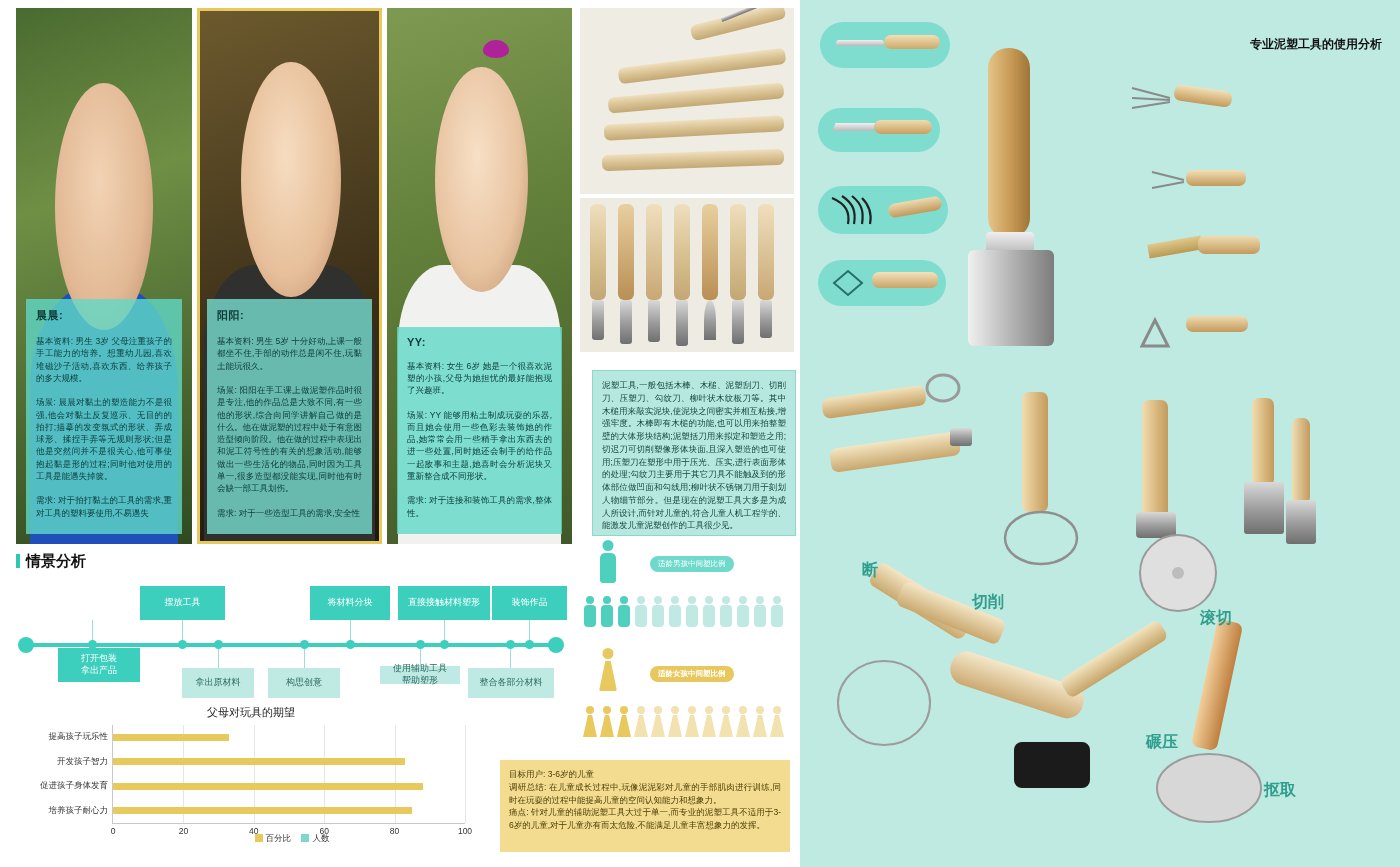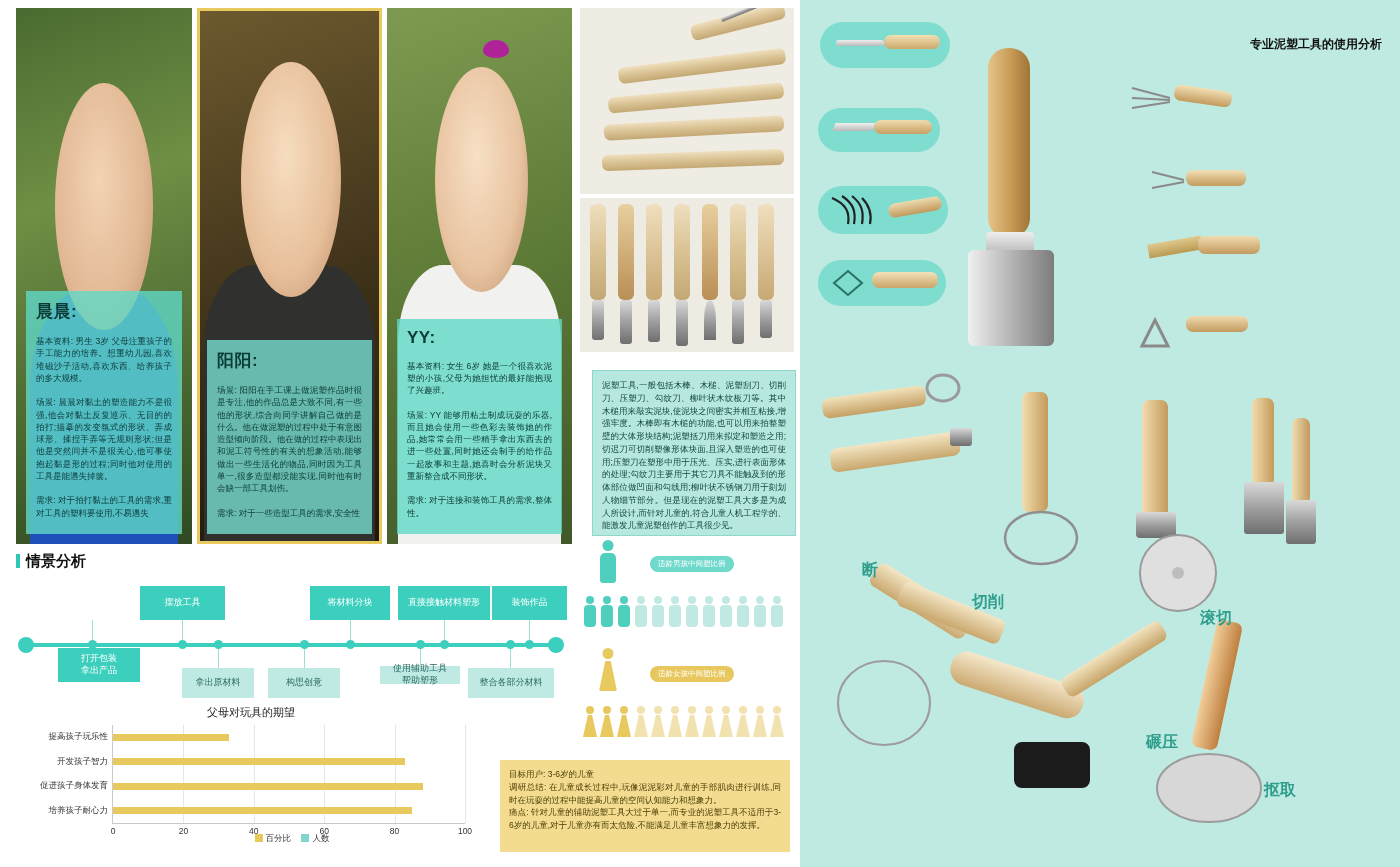--- a/index.html
+++ b/index.html
@@ -3,21 +3,21 @@
 <meta charset="utf-8">
 <style>
   html,body{margin:0;padding:0;}
   body{width:1400px;height:867px;background:#ffffff;font-family:"Liberation Sans",sans-serif;overflow:hidden;}
   #board{position:relative;width:1400px;height:867px;}
 
   
   .persona{position:absolute;overflow:hidden;}
   .persona .photo{position:absolute;left:0;top:0;right:0;bottom:0;}
   .persona .overlay{position:absolute;left:10px;right:10px;bottom:10px;background:rgba(96,216,199,.80);padding:9px 10px;box-sizing:border-box;color:#0c3c38;}
-  .persona h3{margin:0 0 5px 0;font-size:17px;font-weight:bold;letter-spacing:.5px;}
+  .persona h3{margin:0 0 5px 0;font-size:11px;font-weight:bold;letter-spacing:.5px;}
   .persona p{margin:12px 0 6px 0;font-size:8.5px;line-height:1.45;text-align:justify;}
   .persona .brdr{position:absolute;left:0;top:0;right:0;bottom:0;border:3px solid transparent;box-sizing:border-box;}
 
   
   .ph1{background:linear-gradient(160deg,#4a6b30 0%,#6f8f45 35%,#2f4a22 100%);}
   .ph1:after{content:"";position:absolute;left:22%;top:14%;width:56%;height:46%;border-radius:50%;background:radial-gradient(ellipse at 45% 40%,#f2d3b4 0%,#e2b894 60%,#b98c68 100%);}
   .ph1 .body{position:absolute;left:8%;top:52%;width:84%;height:48%;background:#1f4fb8;border-radius:40% 40% 0 0;}
   .ph2{background:linear-gradient(160deg,#6d5a2e 0%,#3a2e18 60%,#1d1708 100%);}
   .ph2:after{content:"";position:absolute;left:24%;top:10%;width:54%;height:44%;border-radius:50%;background:radial-gradient(ellipse at 45% 40%,#f6ddc0 0%,#e7bf9a 60%,#bb8f6a 100%);}
   .ph2 .body{position:absolute;left:4%;top:48%;width:92%;height:52%;background:#30302e;border-radius:30% 30% 0 0;}
@@ -92,20 +92,21 @@
     </div>
   </div>
 
   <div class="persona" style="left:197px;top:8px;width:185px;height:536px;">
     <div class="photo ph2">
         <div class="body"></div>
       </div>
     <div class="brdr" style="border-color:#e8c95e;"></div>
     <div class="overlay" style="background:rgba(120,225,210,.78);">
       <h3>阳阳:</h3>
+      <p>基本资料: 男生 5岁 十分好动,上课一般都坐不住,手部的动作总是闲不住,玩黏土能玩很久。</p>
       <p>场景: 阳阳在手工课上做泥塑作品时很是专注,他的作品总是大致不同,有一些他的形状,综合向同学讲解自己做的是什么。他在做泥塑的过程中处于有意图造型倾向阶段。他在做的过程中表现出和泥工符号性的有关的想象活动,能够做出一些生活化的物品,同时因为工具单一,很多造型都没能实现,同时他有时会缺一部工具划伤。</p>
       <p>需求: 对于一些造型工具的需求,安全性</p>
     </div>
   </div>
 
   <div class="persona" style="left:387px;top:8px;width:185px;height:536px;">
     <div class="photo ph3">
         <div class="body"></div>
         <div class="bow"></div>
       </div>
@@ -283,21 +284,21 @@
           <div class="torso" style="top:9px;width:12px;height:22px;background:#bfe9e2;border-radius:4px;"></div>
         </div>
     </div>
   </div>
 
   <div>
     <div class="pgram" style="left:608px;top:648px;">
       <div class="head" style="top:0;width:11px;height:11px;background:#e8c95e;"></div>
       <div class="torso" style="top:13px;width:18px;height:30px;background:#e8c95e;border-radius:6px 6px 2px 2px;clip-path:polygon(35% 0,65% 0,100% 100%,0 100%);"></div>
     </div>
-    <div class="pill gold" style="left:650px;top:666px;">适龄女孩中间塑比例</div>
+    <div class="pill gold" style="left:650px;top:666px;font-weight:bold;">适龄女孩中间塑比例</div>
     <div style="position:absolute;left:590px;top:706px;width:200px;height:32px;">
       <div class="pgram" style="left:0;top:0;">
           <div class="head" style="top:0;width:8px;height:8px;background:#e8c95e;"></div>
           <div class="torso" style="top:9px;width:14px;height:22px;background:#e8c95e;clip-path:polygon(35% 0,65% 0,100% 100%,0 100%);"></div>
         </div>
       <div class="pgram" style="left:17px;top:0;">
           <div class="head" style="top:0;width:8px;height:8px;background:#e8c95e;"></div>
           <div class="torso" style="top:9px;width:14px;height:22px;background:#e8c95e;clip-path:polygon(35% 0,65% 0,100% 100%,0 100%);"></div>
         </div>
       <div class="pgram" style="left:34px;top:0;">

